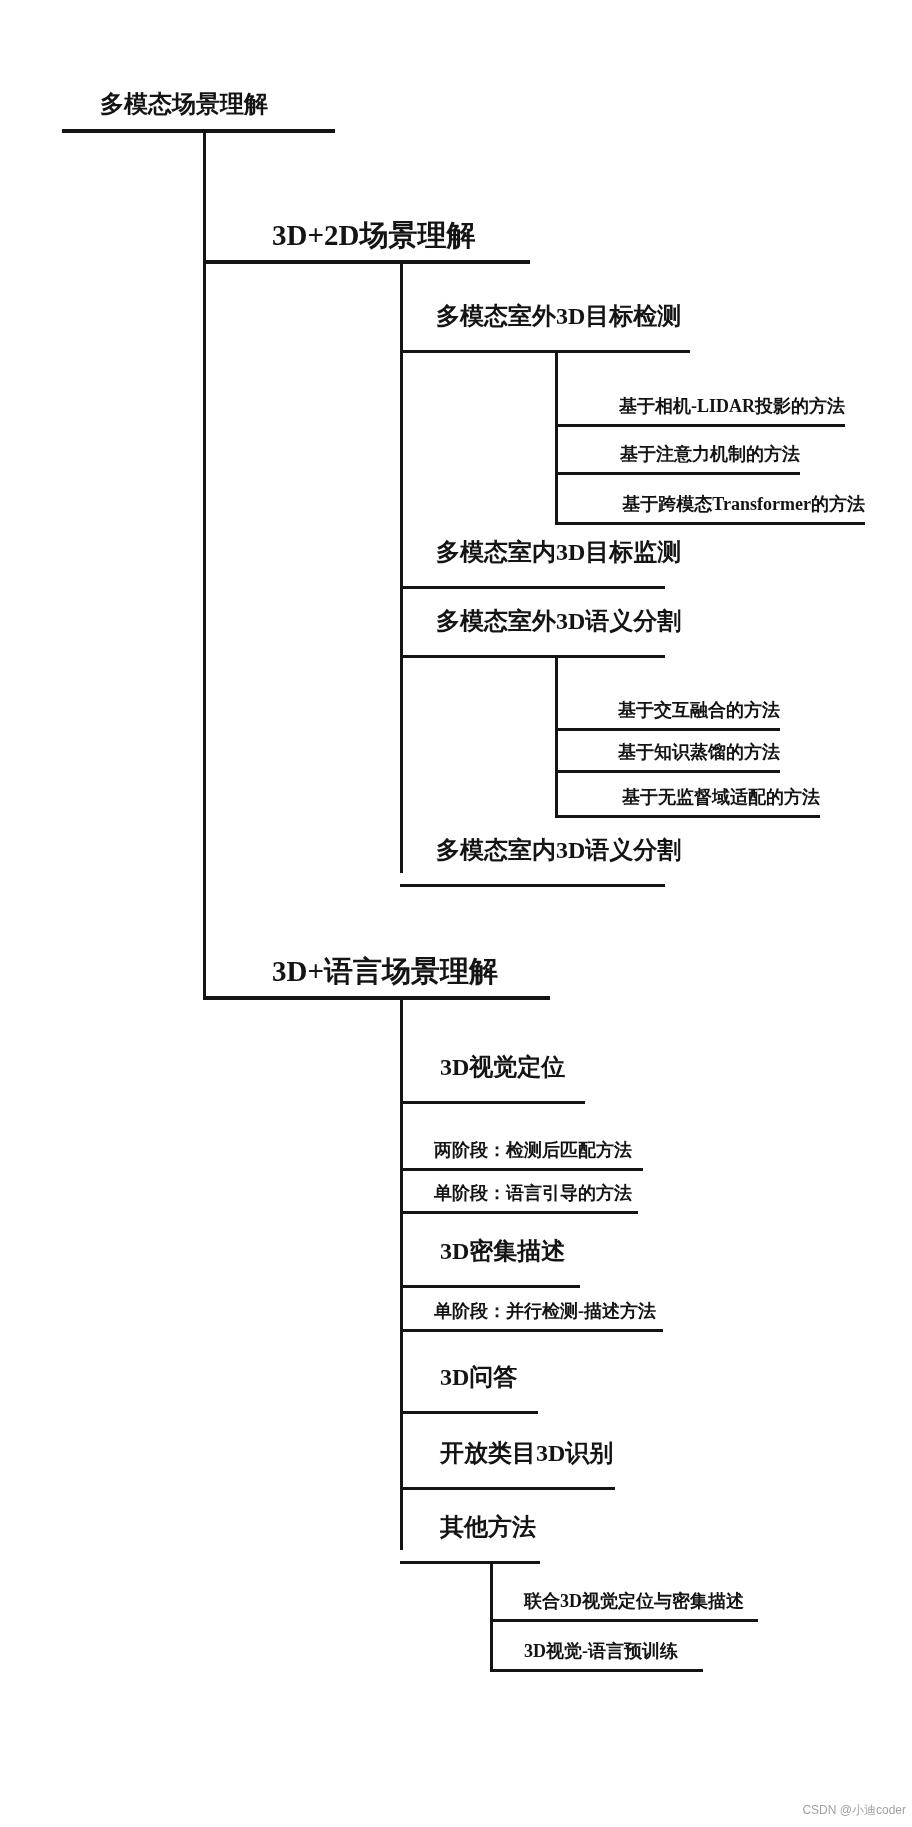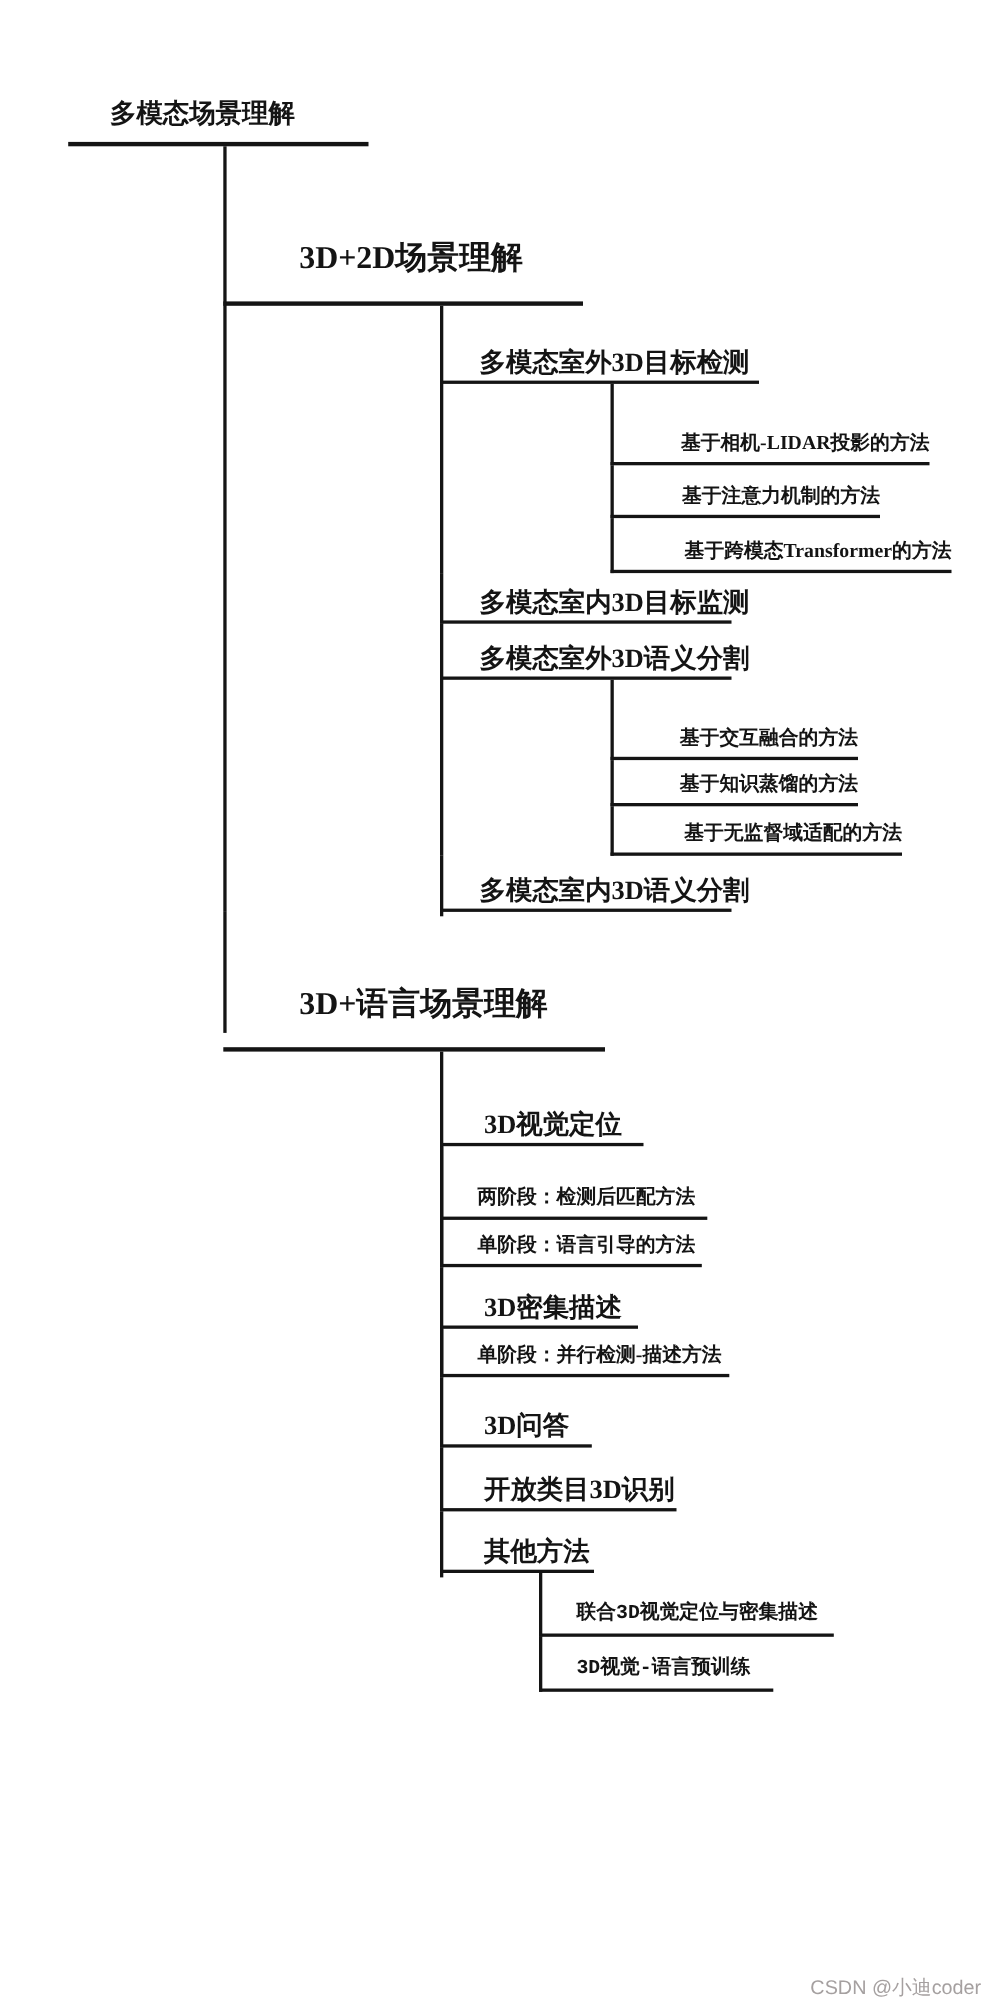--- a/index.html
+++ b/index.html
@@ -22,35 +22,35 @@
   
   .node:last-child::before{bottom:auto;height:calc(var(--pt,0px) + var(--lh,40px));}
   .root::before{display:none;}
   .lbl{
     display:block;box-sizing:border-box;
     border-bottom:3px solid #141414;
     font-weight:bold;white-space:nowrap;overflow:visible;
   }
   .lv1{font-size:24px;line-height:38px;padding:0 0 6px 38px;border-bottom-width:4px;}
   .n2{--lh:44px;}
-  .lv2{font-size:29px;line-height:36px;padding:0 0 21px 69px;border-bottom-width:4px;}
+  .lv2{font-size:29px;line-height:36px;padding:0 0 7px 69px;border-bottom-width:4px;}
   .n3{--lh:38px;}
-  .lv3{font-size:24px;line-height:30px;padding:0 0 1px 36px;}
+  .lv3{font-size:24px;line-height:30px;padding:0 0 19px 36px;}
   .lv3b{padding-left:40px;}
   .n4{--lh:33px;}
   .lv4{font-size:18px;line-height:24px;padding:0 0 6px 34px;}
   .kids-root{margin-left:141px;}
   .kids-l2{margin-left:197px;}
   .kids-md{margin-left:155px;text-align:right;}
   .kids-sm{}
-  .kids-xs{margin-left:90px;font-family:Liberation Mono, monospace;}
+  .kids-xs{margin-left:90px;}
   .watermark{
-    position:absolute;right:20px;bottom:8px;
+    position:absolute;right:6px;bottom:8px;
     font-family:"Liberation Sans","DejaVu Sans",sans-serif;
-    font-size:18px;color:#a5a0a0;
+    font-size:12px;color:#a5a0a0;
   }
 </style>
 </head>
 <body>
 
 <div class="page">
 
   <div class="node root" style="--pt:30px">
     <div class="lbl lv1" style="width:273px">多模态场景理解</div>
 

